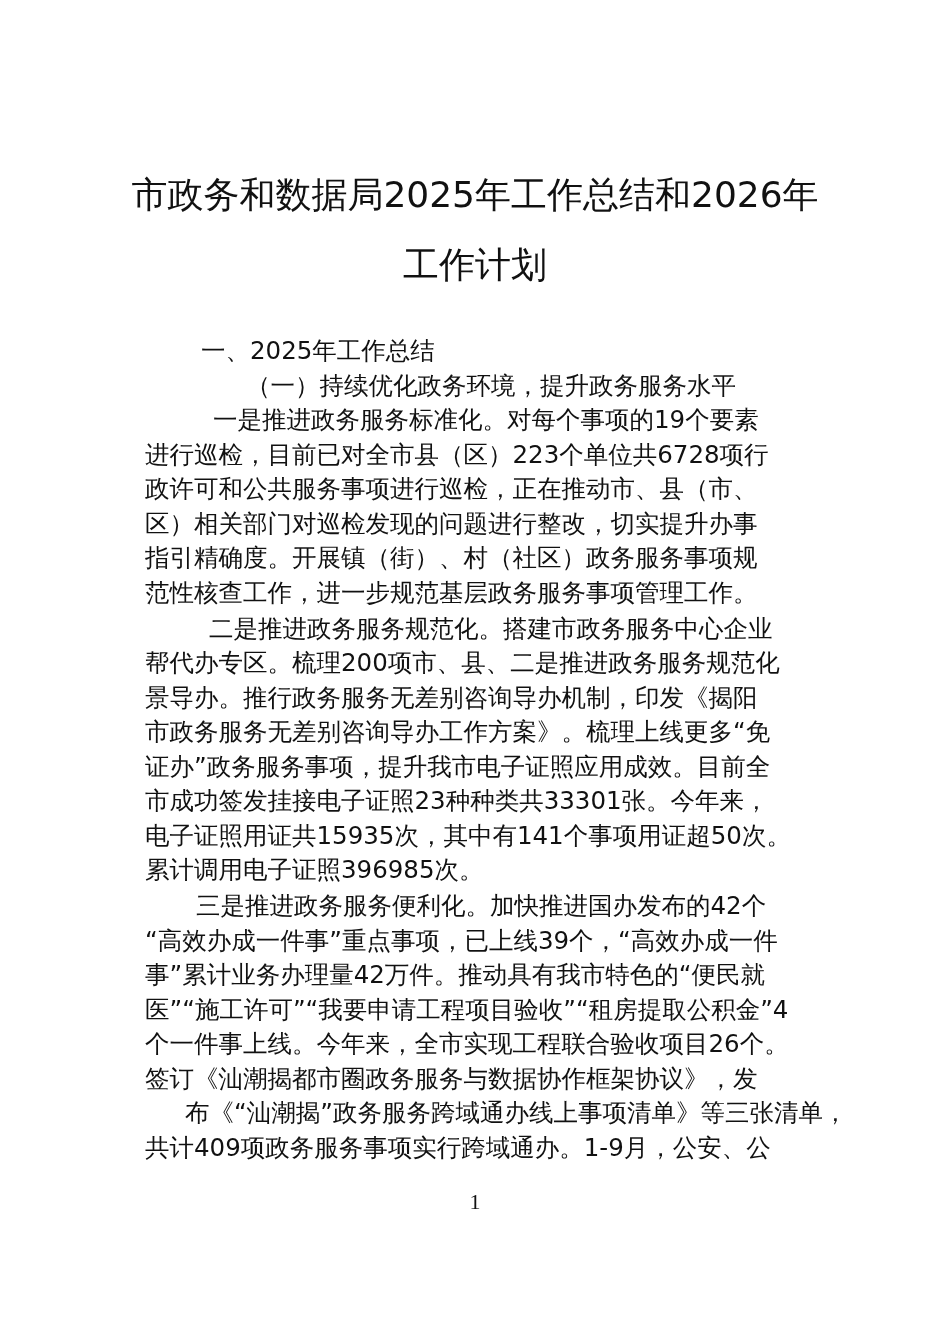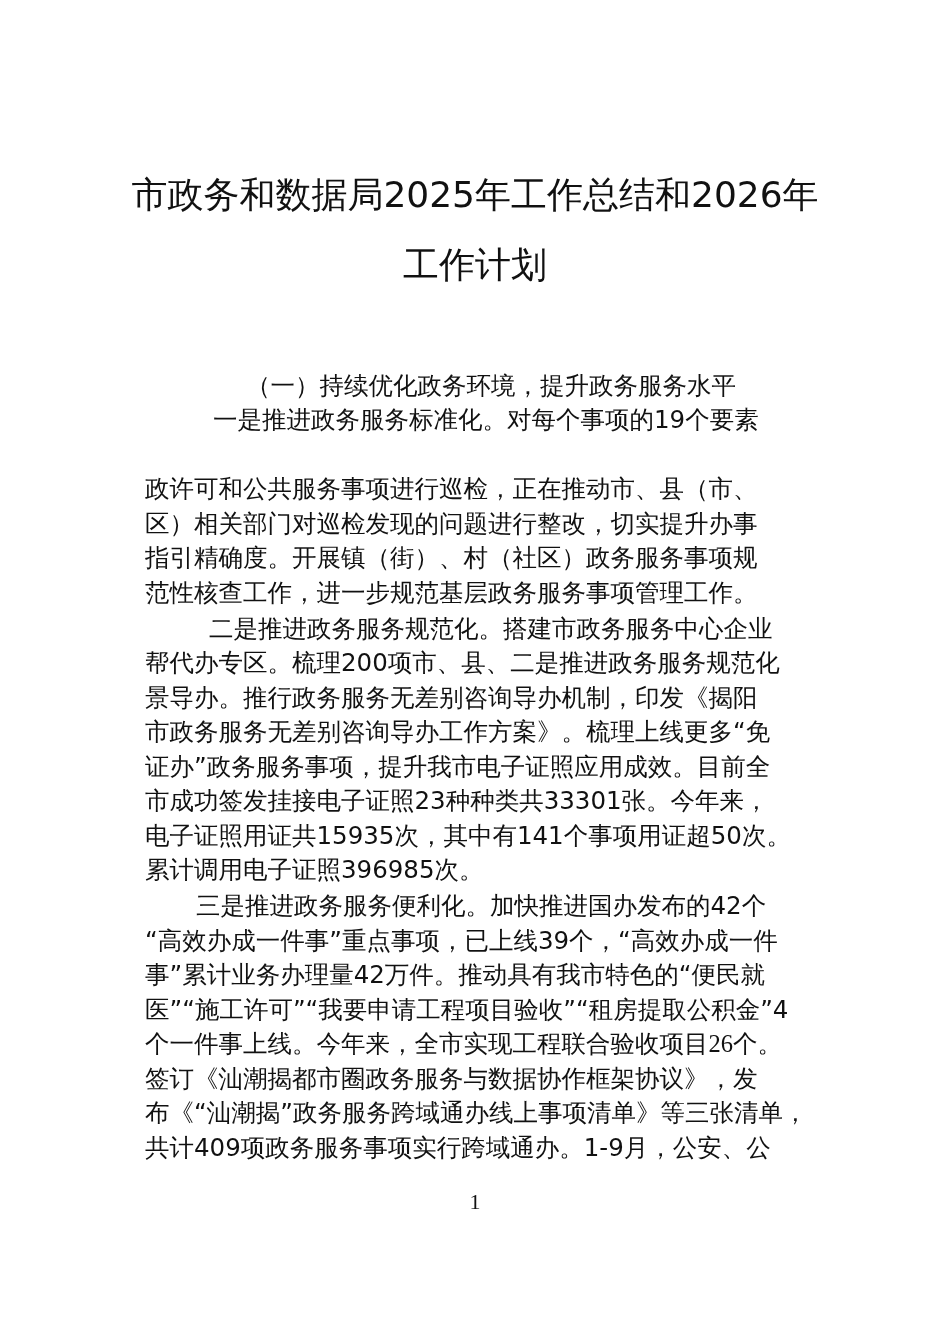--- a/index.html
+++ b/index.html
@@ -55,25 +55,27 @@
     }
   </style>
 </head>
 <body>
 
 <div class="page">
 
   <div class="title l1">市政务和数据局2025年工作总结和2026年</div>
   <div class="title l2">工作计划</div>
 
+  <div class="line" style="left:201px; top:334px;">一、2025年工作总结</div>
   <div class="line" style="left:203px; top:369px;margin-left:43px;">（一）持续优化政务环境，提升政务服务水平</div>
 
   <div class="line" style="left:213px; top:403px;">
     <span class="bold">一是推进政务服务标准化。</span><span>对每个事项的19个要素</span>
   </div>
+  <div class="line" style="top:438px;">进行巡检，目前已对全市县（区）223个单位共6728项行</div>
   <div class="line" style="top:472px;">政许可和公共服务事项进行巡检，正在推动市、县（市、</div>
   <div class="line" style="top:507px;">区）相关部门对巡检发现的问题进行整改，切实提升办事</div>
   <div class="line" style="top:541px;">指引精确度。开展镇（街）、村（社区）政务服务事项规</div>
   <div class="line" style="left:209px; top:612px;">
     <span class="bold">二是推进政务服务规范化。</span><span>搭建市政务服务中心企业</span>
   </div>
 
   <div class="line" style="top:576px;">范性核查工作，进一步规范基层政务服务事项管理工作。</div>
   <div class="line" style="top:646px;">帮代办专区。梳理200项市、县、二是推进政务服务规范化</div>
   <div class="line" style="top:715px;">市政务服务无差别咨询导办工作方案》。梳理上线更多“免</div>
@@ -82,19 +84,19 @@
   <div class="line" style="top:784px;">市成功签发挂接电子证照23种种类共33301张。今年来，</div>
   <div class="line" style="top:819px;">电子证照用证共15935次，其中有141个事项用证超50次。</div>
   <div class="line" style="top:853px;">累计调用电子证照396985次。</div>
 
   <div class="line" style="left:196px; top:889px;">
     <span class="bold">三是推进政务服务便利化。</span><span>加快推进国办发布的42个</span>
   </div>
   <div class="line" style="top:924px;">“高效办成一件事”重点事项，已上线39个，“高效办成一件</div>
   <div class="line" style="top:958px;">事”累计业务办理量42万件。推动具有我市特色的“便民就</div>
   <div class="line" style="top:993px;">医”“施工许可”“我要申请工程项目验收”“租房提取公积金”4</div>
-  <div class="line" style="top:1027px;font-family:Liberation Serif, serif;">个一件事上线。今年来，全市实现工程联合验收项目26个。</div>
+  <div class="line" style="top:1027px;">个一件事上线。今年来，全市实现工程联合验收项目26个。</div>
   <div class="line" style="top:1062px;">签订《汕潮揭都市圈政务服务与数据协作框架协议》，发</div>
-  <div class="line" style="top:1096px;">布《“汕潮揭”政务服务跨域通办线上事项清单》等三张清单，</div>
+  <div class="line" style="top:1096px;margin-left:40px;">布《“汕潮揭”政务服务跨域通办线上事项清单》等三张清单，</div>
   <div class="line" style="top:1131px;">共计409项政务服务事项实行跨域通办。1-9月，公安、公</div>
 
   <div class="pagenum">1</div>
 </div>
 
 </body></html>

